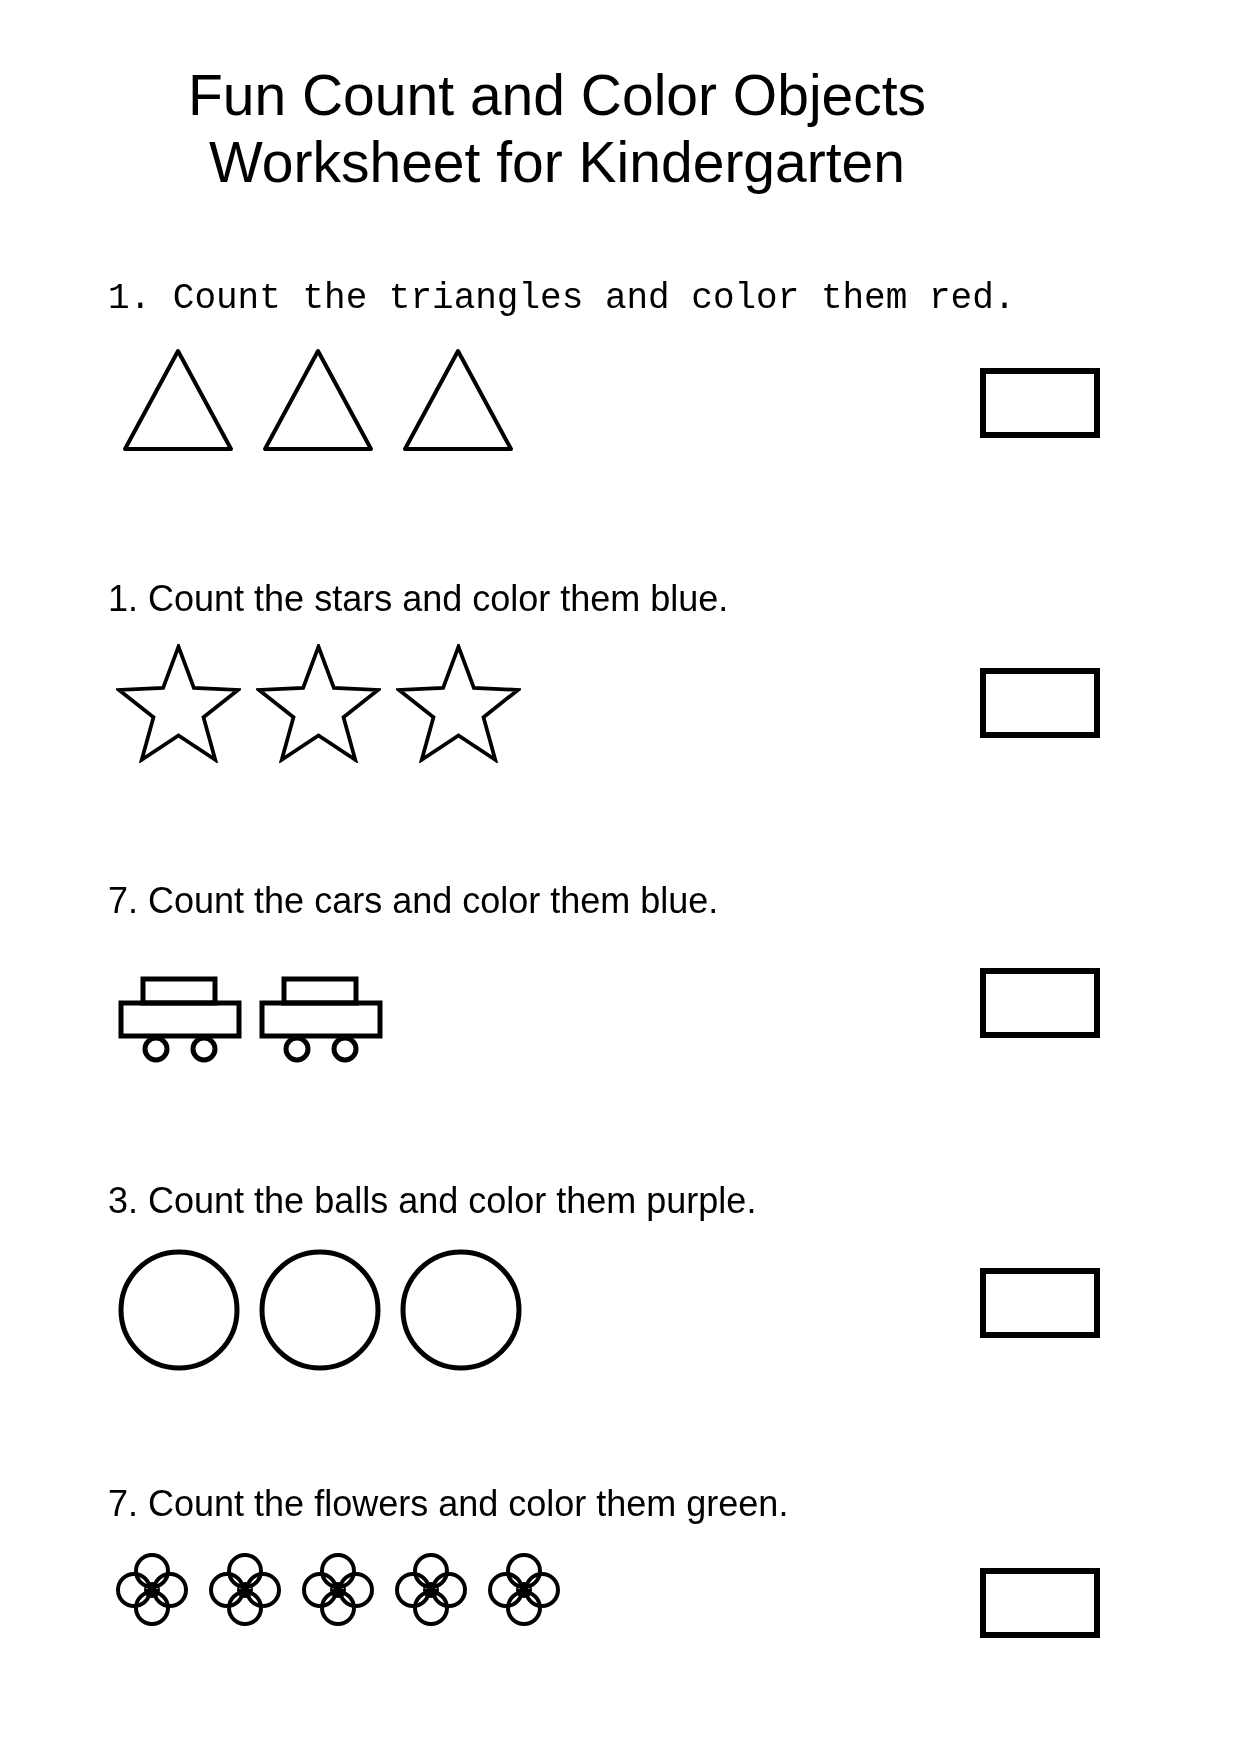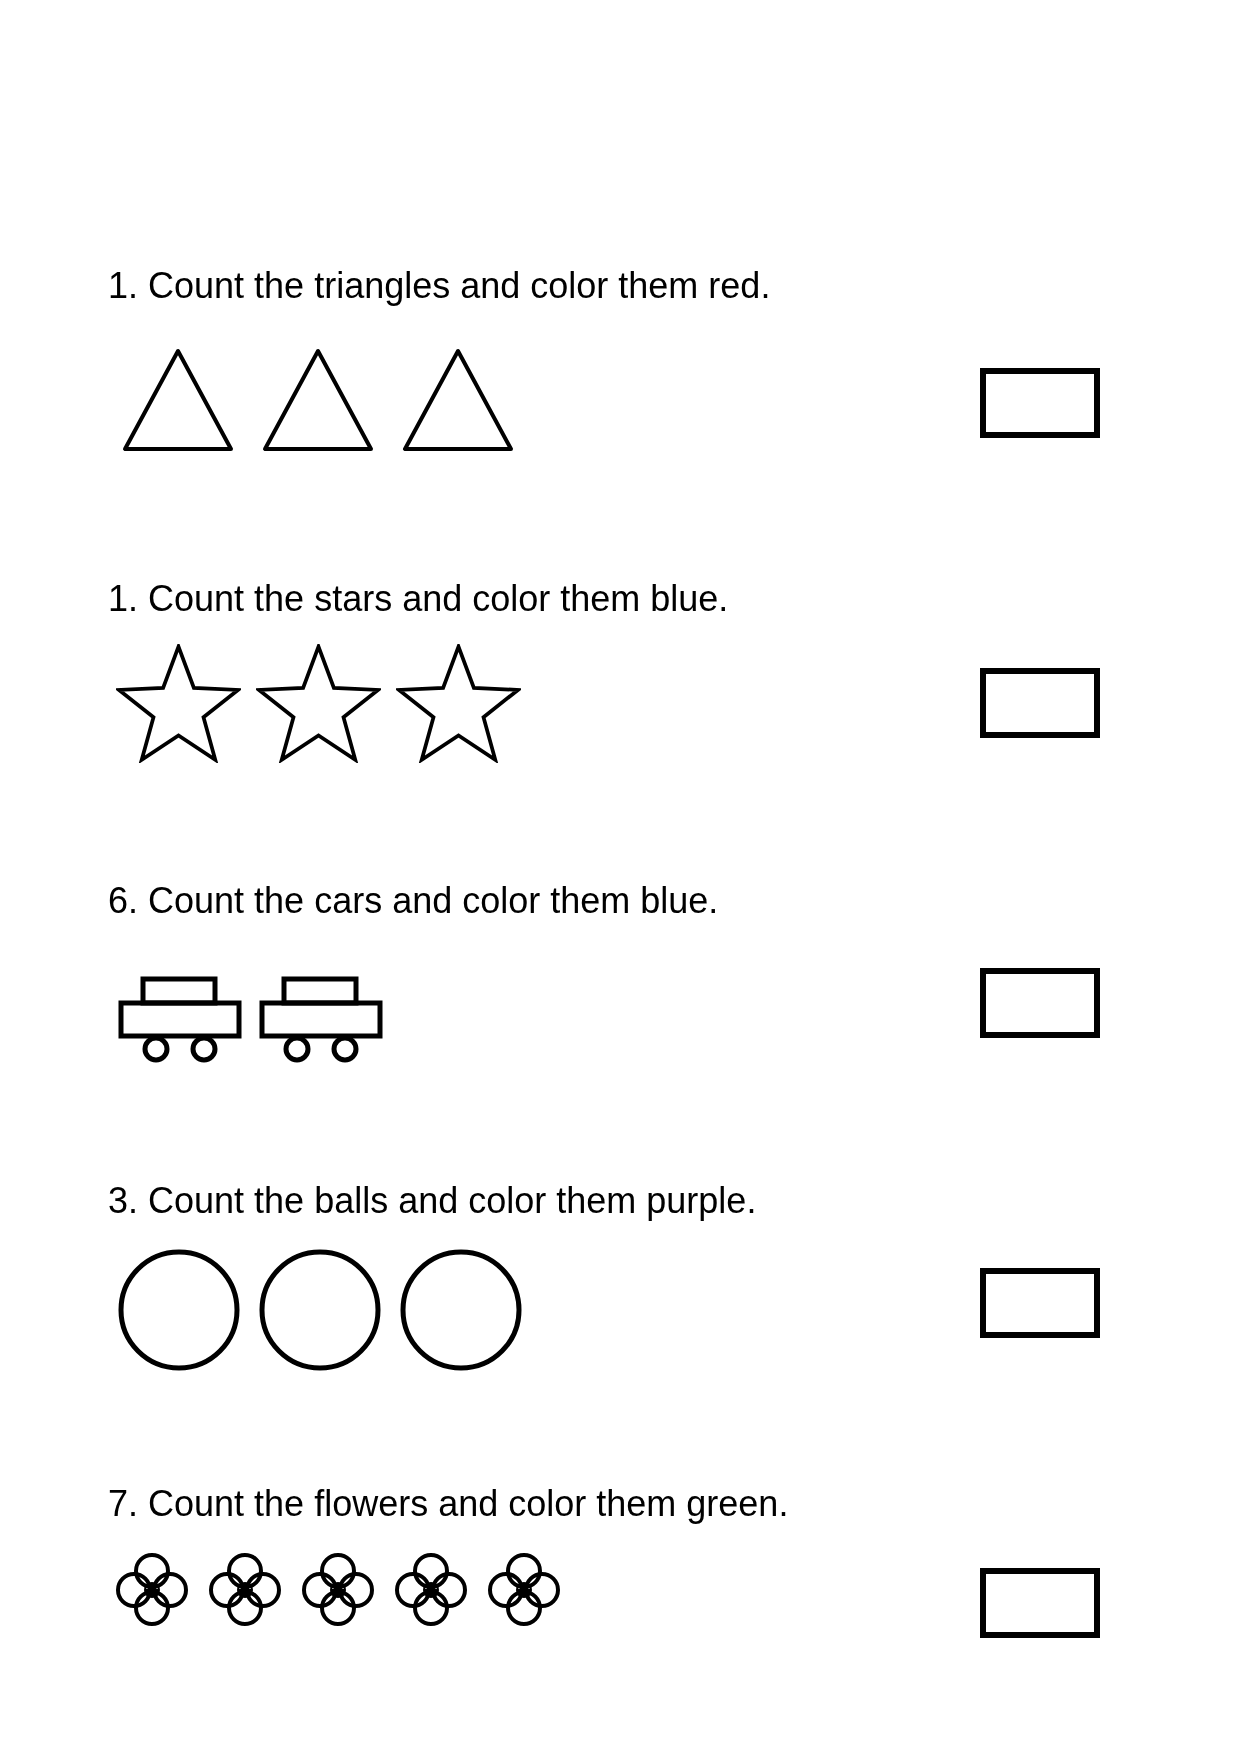--- a/index.html
+++ b/index.html
@@ -41,41 +41,45 @@
   .answer-box {
     position:absolute;
     left:980px;
     width:108px;
     height:58px;
     border:6px solid #000000;
     background:#ffffff;
     box-sizing:content-box;
   }
   
-  #q1-text { top:265px; }
+  #q1-text { top:278px;font-family:Liberation Mono, monospace; }
   #q2-text { top:578px; }
   #q3-text { top:880px; }
   #q4-text { top:1180px; }
   #q5-text { top:1483px; }
   #row-triangles { top:346px; left:120px; gap:24px; }
   #row-stars     { top:644px; left:116px; gap:15px; }
   #row-cars      { top:976px; left:118px; gap:15px; }
   #row-balls     { top:1249px; left:118px; gap:19px; }
   #row-flowers   { top:1550px; left:116px; gap:21px; }
   #box-1 { top:368px; }
   #box-2 { top:668px; }
   #box-3 { top:968px; }
   #box-4 { top:1268px; }
   #box-5 { top:1568px; }
 </style>
 </head>
 <body>
 
 <div class="page">
 
+  <div class="title">
+    <div>Fun Count and Color Objects</div>
+    <div>Worksheet for Kindergarten</div>
+  </div>
 
   <div class="question" id="q1-text">1. Count the triangles and color them red.</div>
   <div class="shape-row" id="row-triangles">
     <svg width="116" height="108" viewBox="0 0 116 108">
       <polygon points="58,5 5,103 111,103" fill="none" stroke="#000" stroke-width="4" stroke-linejoin="round"></polygon>
     </svg>
     <svg width="116" height="108" viewBox="0 0 116 108">
       <polygon points="58,5 5,103 111,103" fill="none" stroke="#000" stroke-width="4" stroke-linejoin="round"></polygon>
     </svg>
     <svg width="116" height="108" viewBox="0 0 116 108">
@@ -91,21 +95,21 @@
     </svg>
     <svg width="125" height="119" viewBox="0 0 100 95">
       <polygon points="50,2 62.3,35 97.6,36.6 70,58.5 79.4,92.5 50,73 20.6,92.5 30,58.5 2.4,36.6 37.7,35" fill="none" stroke="#000" stroke-width="3" stroke-linejoin="miter"></polygon>
     </svg>
     <svg width="125" height="119" viewBox="0 0 100 95">
       <polygon points="50,2 62.3,35 97.6,36.6 70,58.5 79.4,92.5 50,73 20.6,92.5 30,58.5 2.4,36.6 37.7,35" fill="none" stroke="#000" stroke-width="3" stroke-linejoin="miter"></polygon>
     </svg>
   </div>
   <div class="answer-box" id="box-2"></div>
 
-  <div class="question" id="q3-text">6. Count the cars and color them blue.</div>
+  <div class="question" id="q3-text">7. Count the cars and color them blue.</div>
   <div class="shape-row" id="row-cars">
     <svg width="126" height="88" viewBox="0 0 126 88">
       <rect x="25" y="3" width="72" height="24" fill="none" stroke="#000" stroke-width="5"></rect>
       <rect x="3" y="27" width="118" height="33" fill="none" stroke="#000" stroke-width="5"></rect>
       <circle cx="38" cy="73" r="11" fill="none" stroke="#000" stroke-width="5"></circle>
       <circle cx="86" cy="73" r="11" fill="none" stroke="#000" stroke-width="5"></circle>
     </svg>
     <svg width="126" height="88" viewBox="0 0 126 88">
       <rect x="25" y="3" width="72" height="24" fill="none" stroke="#000" stroke-width="5"></rect>
       <rect x="3" y="27" width="118" height="33" fill="none" stroke="#000" stroke-width="5"></rect>

